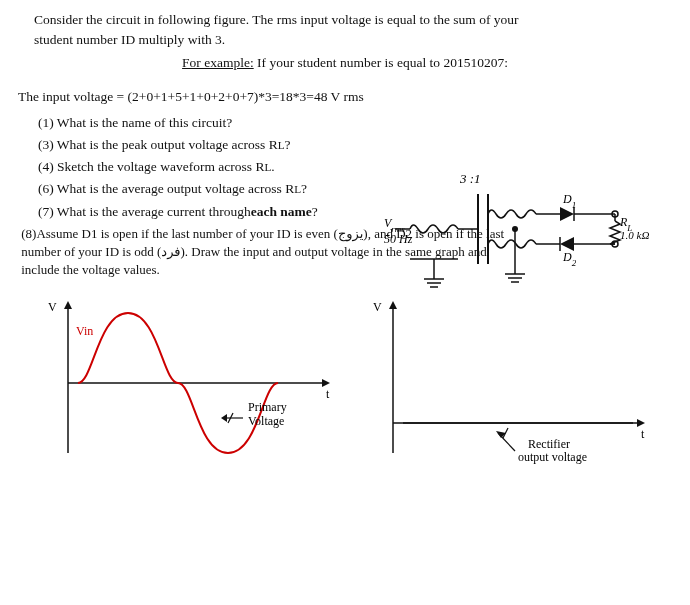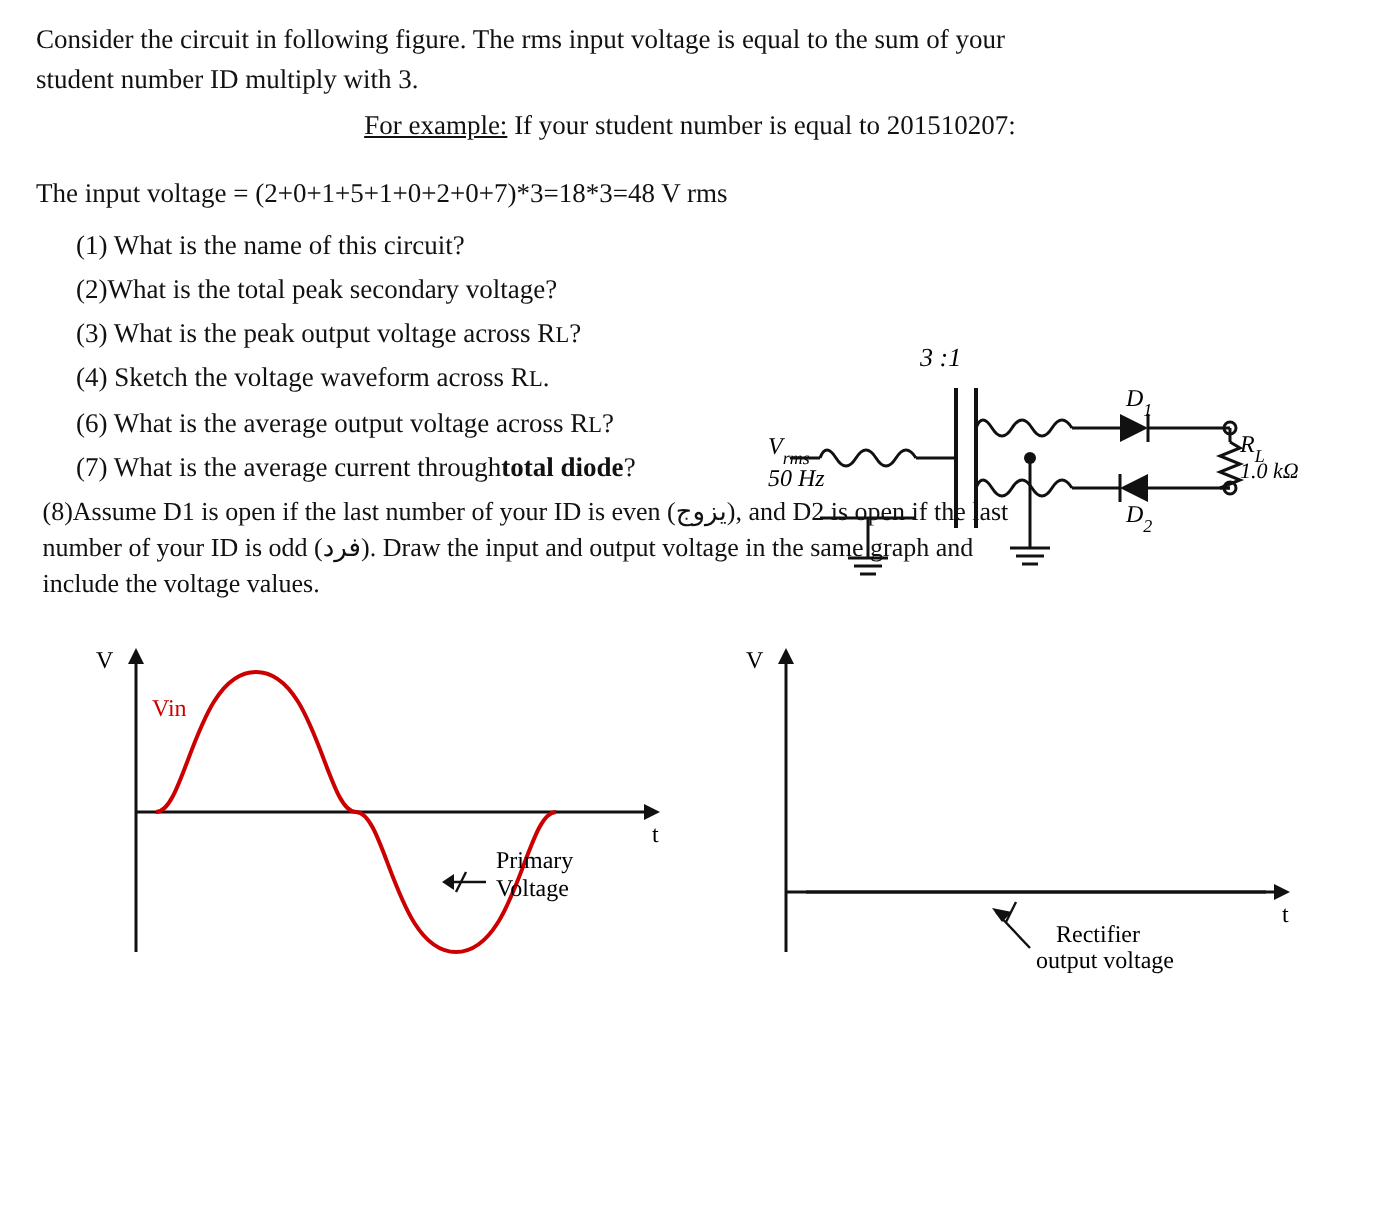--- a/index.html
+++ b/index.html
@@ -13,20 +13,21 @@
       overflow: hidden;
       position: relative;
     }
     .page {
       padding: 10px 18px 8px 18px;
       position: relative;
     }
     .intro-text {
       line-height: 1.5;
       margin-bottom: 4px;
+      margin-left: 16px;
     }
     .example-line {
       margin-bottom: 18px;
       text-align: center;
     }
     .underline { text-decoration: underline; }
     .questions {
       margin-top: 3px;
       line-height: 1.65;
     }
@@ -79,25 +80,24 @@
       <span> If your student number is equal to 201510207:</span>
     </p>
     <p style="margin-bottom:4px;">
       The input voltage = (2+0+1+5+1+0+2+0+7)*3=18*3=48 V rms
     </p>
   </div>
 
   <div style="display:flex; position:relative;">
     <div class="questions" style="flex:1; max-width:370px;margin-left:20px;">
       <div class="q-line">(1) What is the name of this circuit?</div>
-      <div class="q-line">(2)What is the total peak secondary voltage?</div>
       <div class="q-line">(3) What is the peak output voltage across R<sub>L</sub>?</div>
       <div class="q-line">(4) Sketch the voltage waveform across R<sub>L</sub>.</div>
       <div class="q-line">(6) What is the average output voltage across R<sub>L</sub>?</div>
-      <div class="q-line">(7) What is the average current through <strong>total diode</strong>?</div>
+      <div class="q-line">(7) What is the average current through <strong>each name</strong>?</div>
     </div>
 
     <div class="circuit-area">
       <svg width="300" height="220" viewBox="0 0 300 220">
 
         <text x="110" y="14" font-size="13" font-family="Times New Roman">3 :1</text>
 
         <path d="M60,60 Q63,52 68,60 Q73,68 78,60 Q83,52 88,60 Q93,68 98,60 Q103,52 108,60" fill="none" stroke="#111" stroke-width="1.5"></path>
 
         <path d="M138,45 Q141,37 146,45 Q151,53 156,45 Q161,37 166,45 Q171,53 176,45 Q181,37 186,45" fill="none" stroke="#111" stroke-width="1.5"></path>

